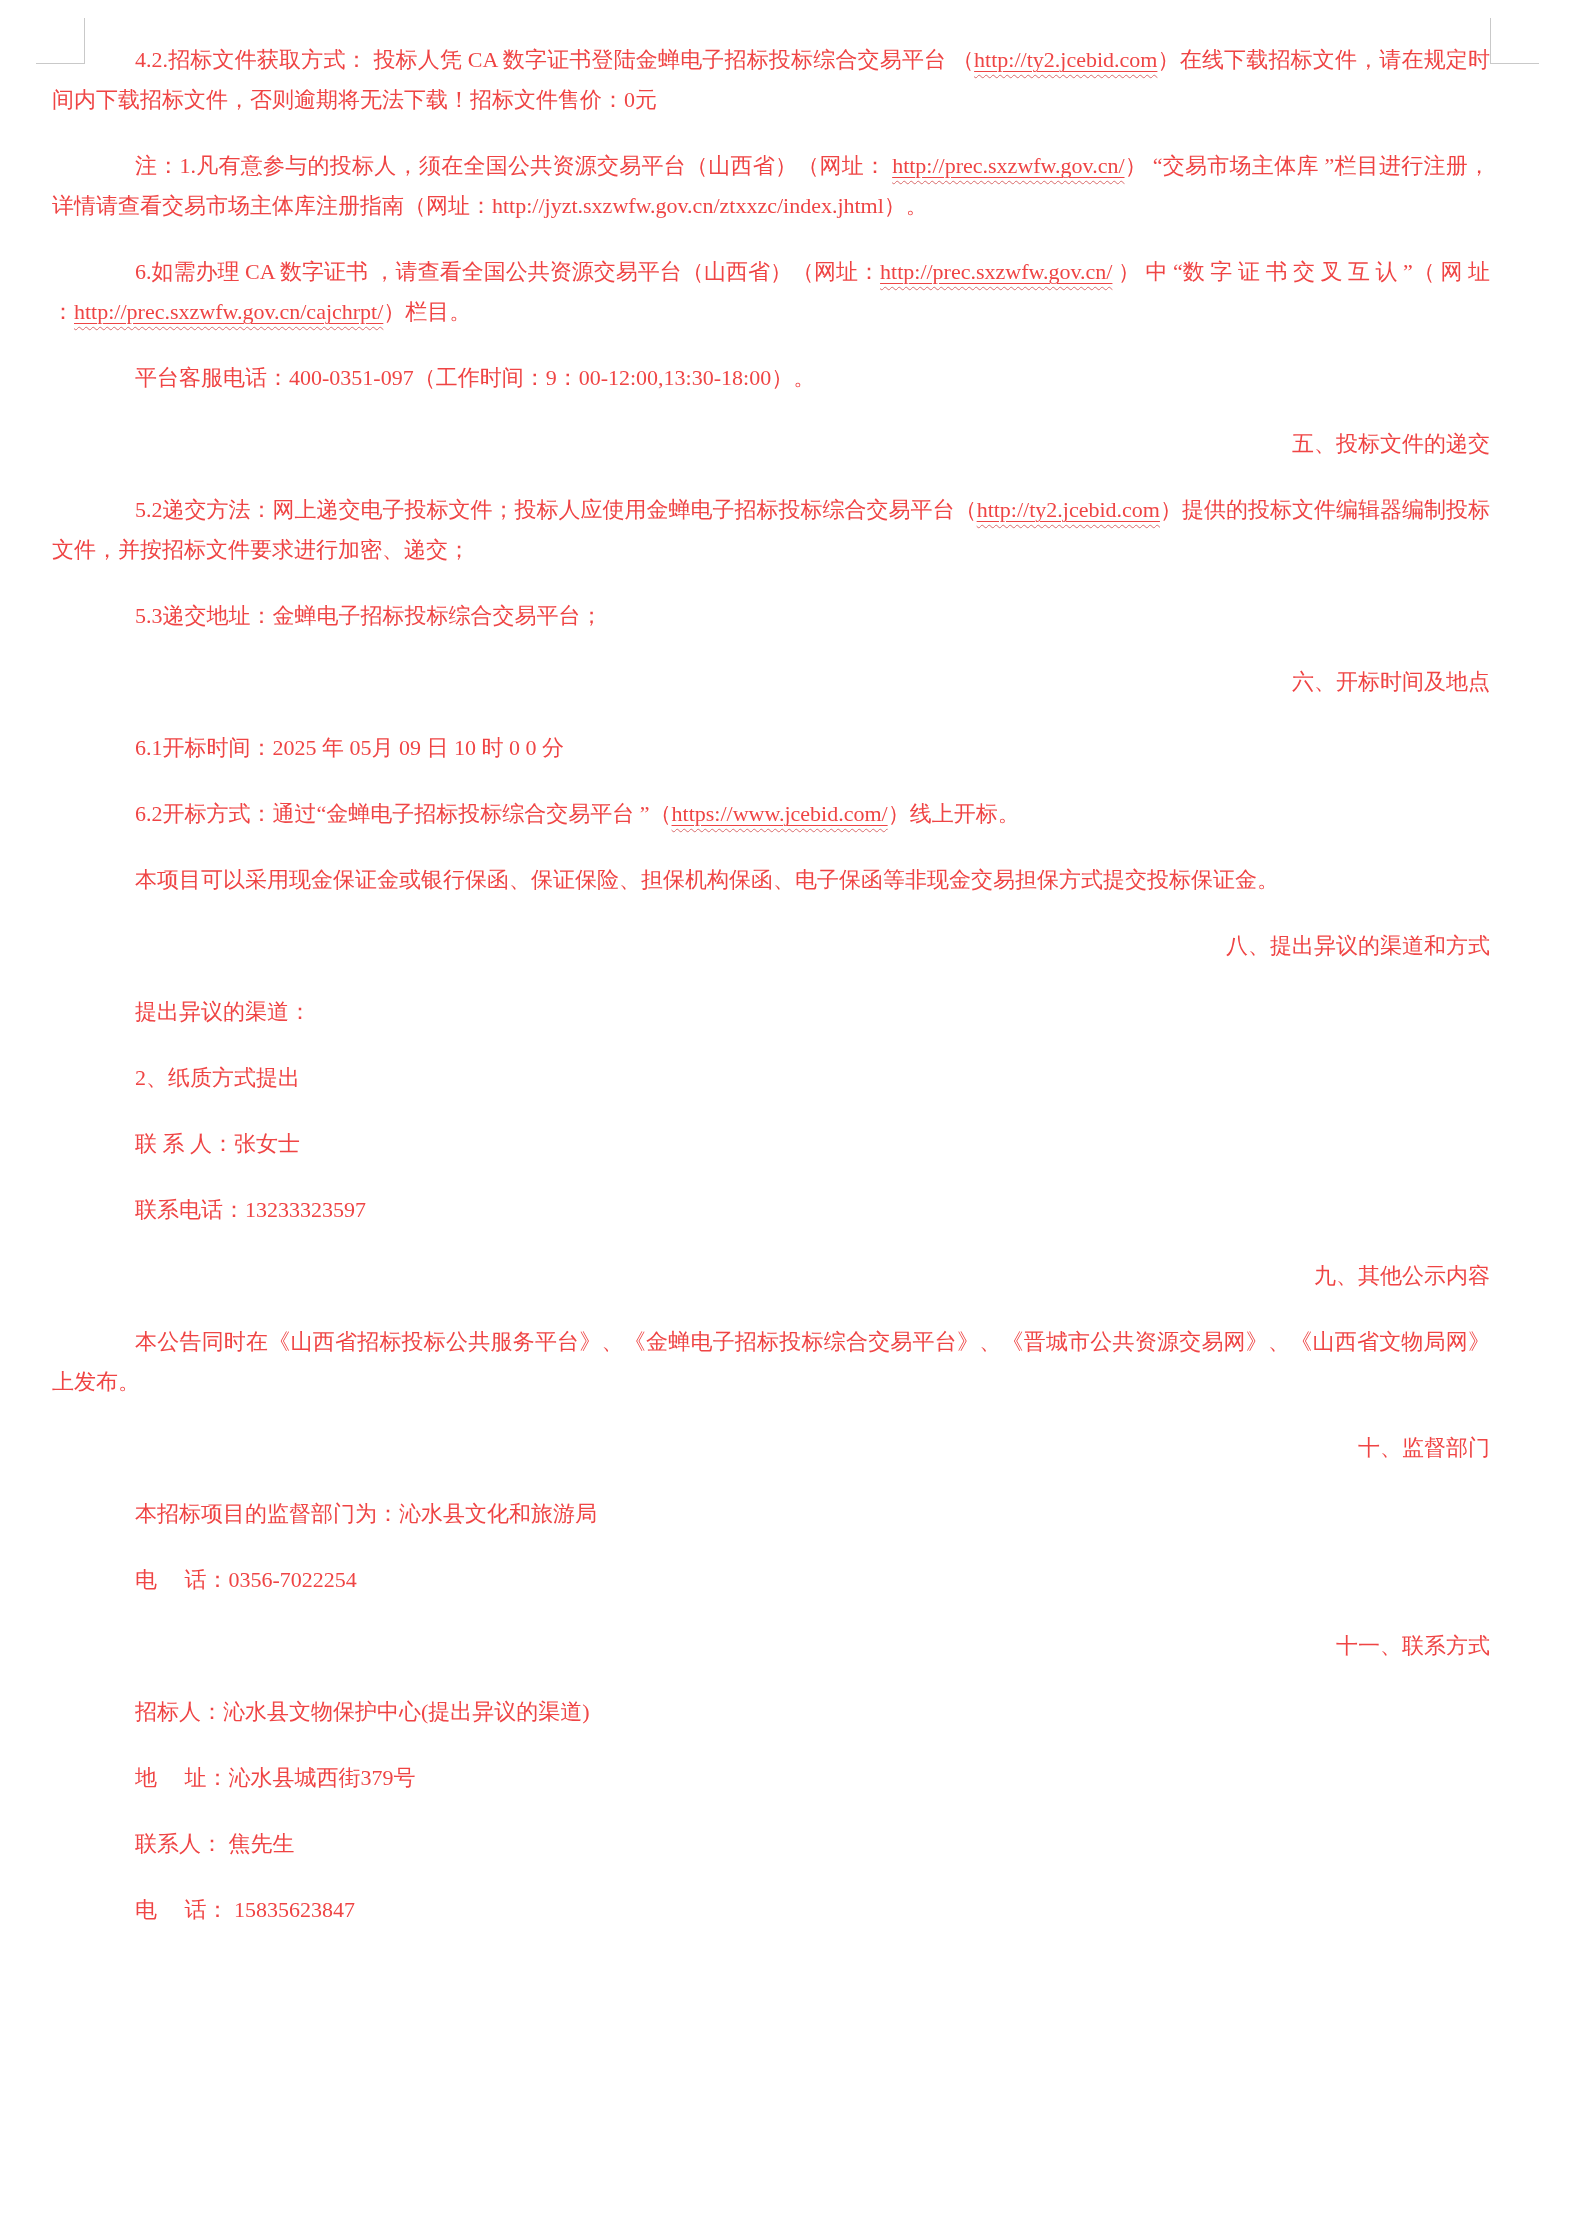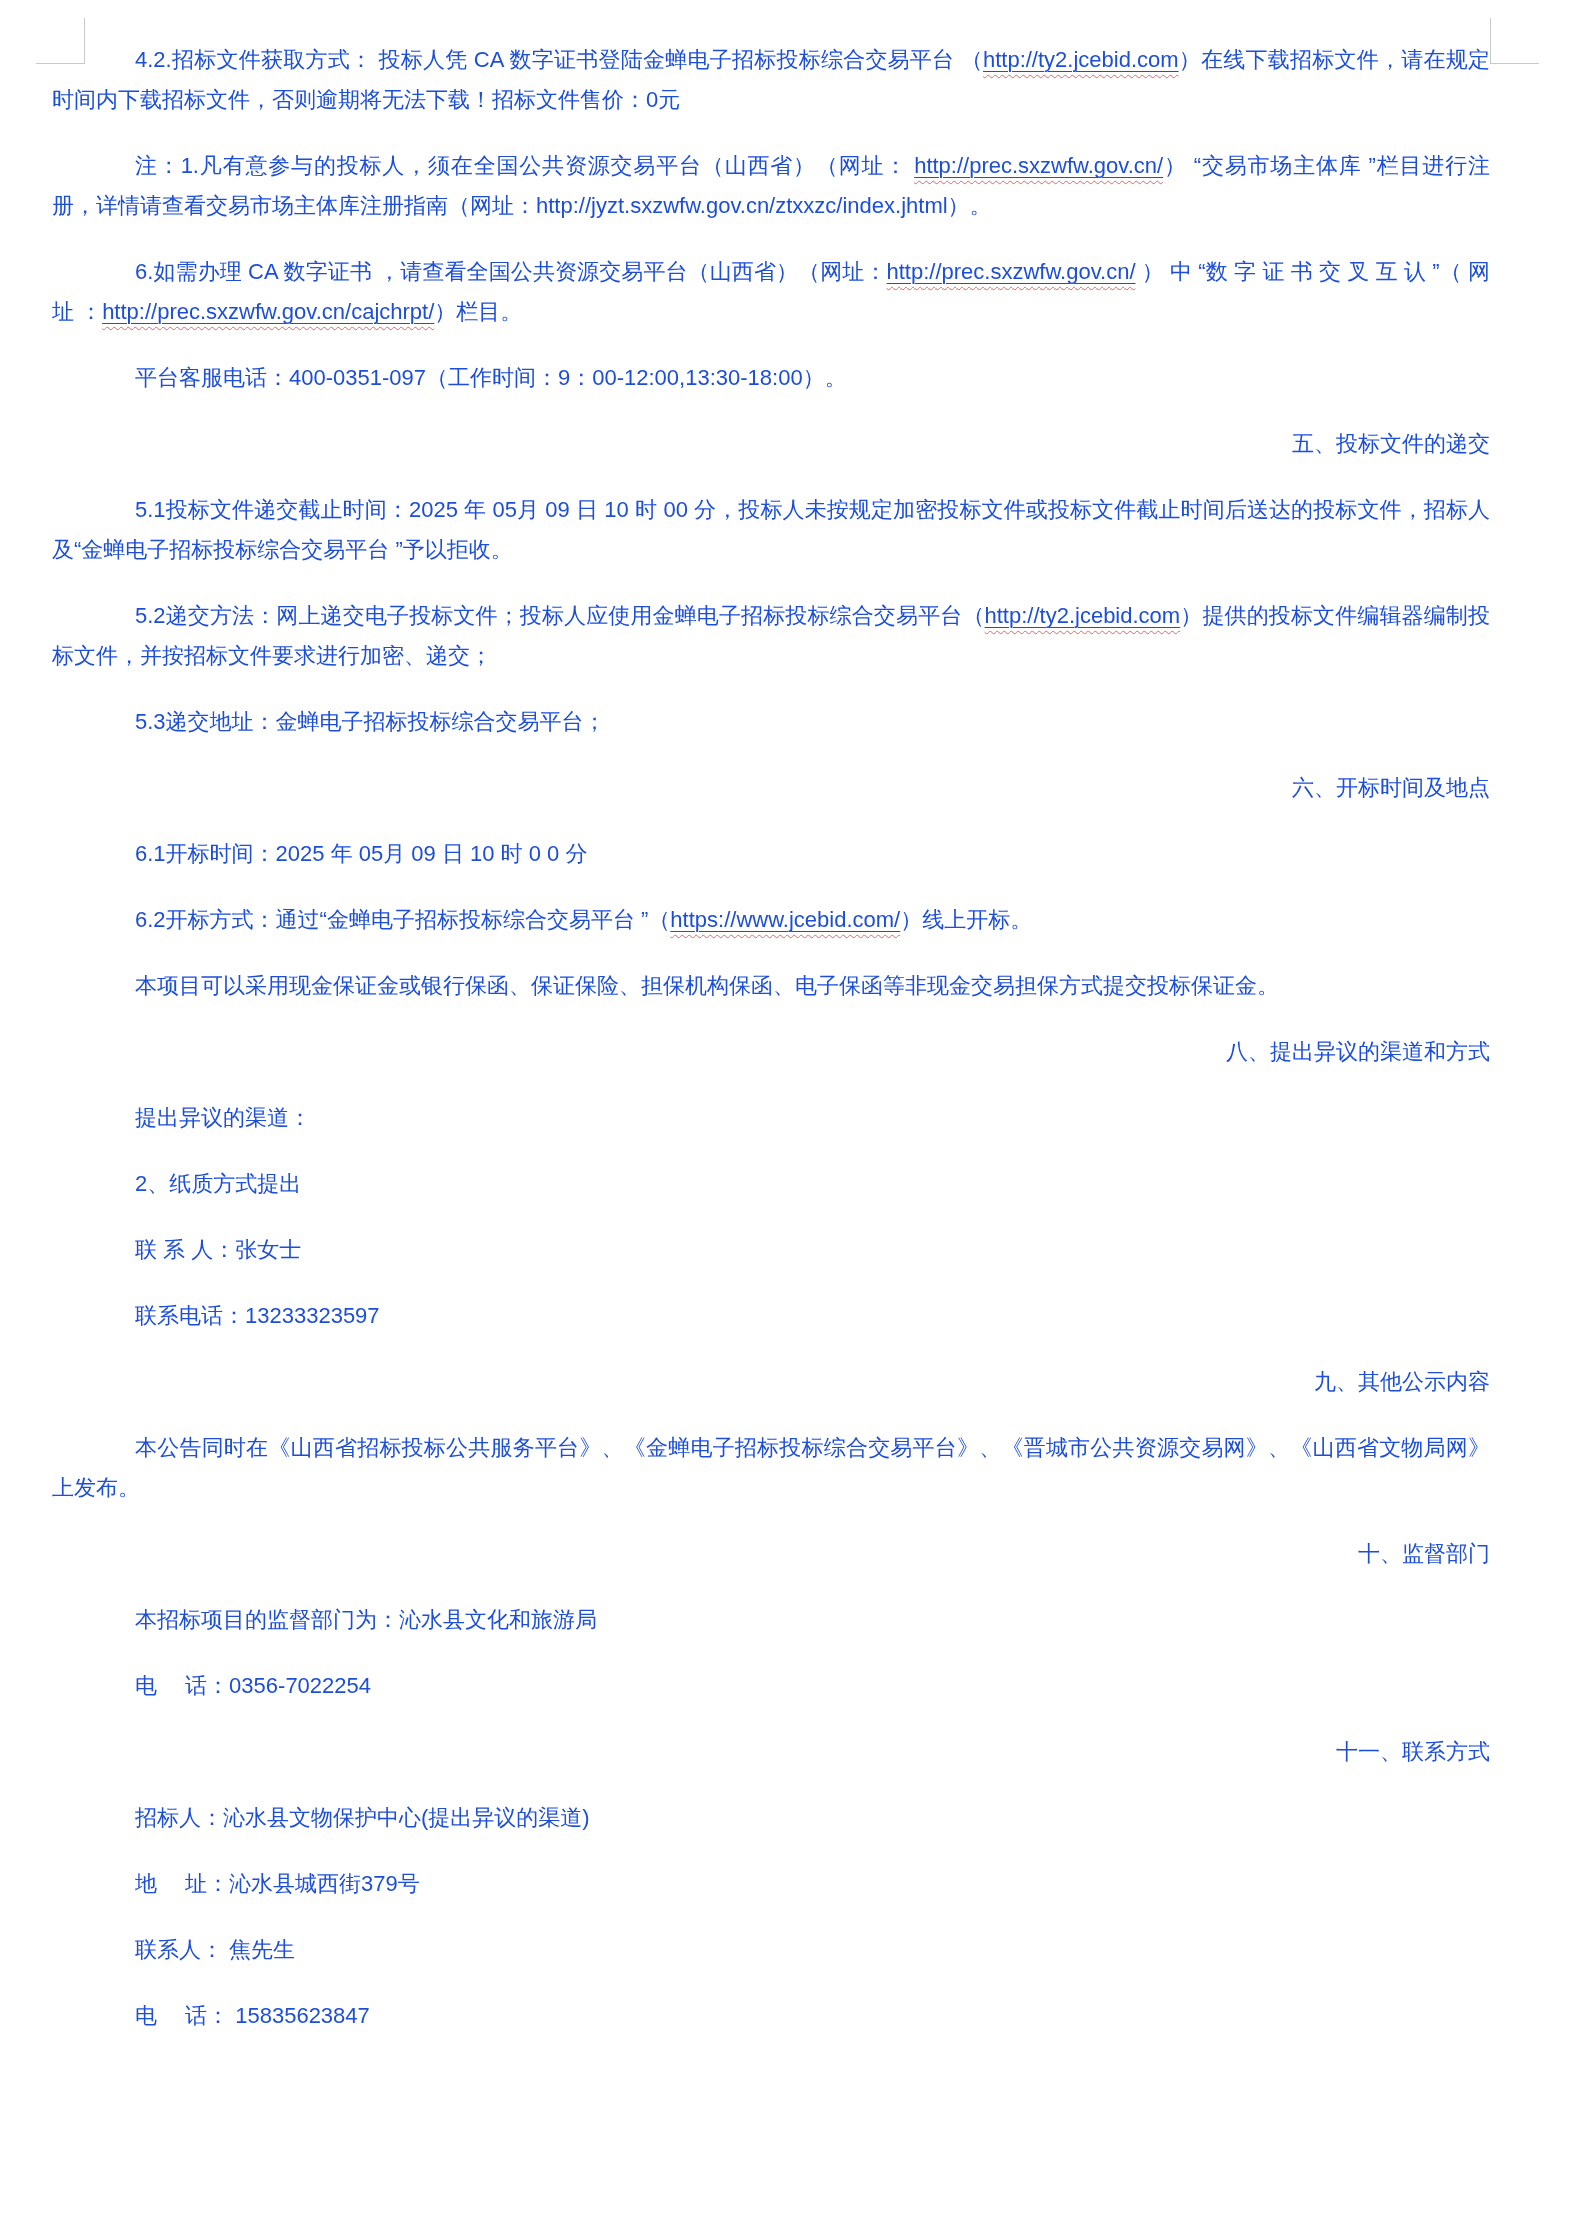--- a/index.html
+++ b/index.html
@@ -6,22 +6,22 @@
     margin: 0;
     padding: 0;
     background: #ffffff;
   }
   .page {
     position: relative;
     width: 1577px;
     height: 2238px;
     background: #ffffff;
     overflow: hidden;
-    font-family: Liberation Sans, sans-serif;
-    color: #1d4ed8;
+    font-family: Liberation Serif, serif;
+    color: #ef4444;
   }
   
   .crop-mark {
     position: absolute;
     top: 18px;
     width: 48px;
     height: 45px;
   }
   .crop-mark-left {
     left: 36px;
@@ -71,21 +71,20 @@
 
 <div class="page">
   <div class="crop-mark crop-mark-left"></div>
   <div class="crop-mark crop-mark-right"></div>
   <div class="doc-body">
       <p class="body"><span>4.2.招标文件获取方式：  投标人凭 CA 数字证书登陆金蝉电子招标投标综合交易平台 （</span><span class="url"><span class="wavy">http://ty2.jcebid.com</span></span><span>）在线下载招标文件，请在规定时间内下载招标文件，否则逾期将无法下载！招标文件售价：0元</span></p>
       <p class="body"><span>注：1.凡有意参与的投标人，须在全国公共资源交易平台（山西省）（网址： </span><span class="url"><span class="wavy">http://prec.sxzwfw.gov.cn/</span></span><span>） “交易市场主体库 ”栏目进行注册，详情请查看交易市场主体库注册指南（网址：http://jyzt.sxzwfw.gov.cn/ztxxzc/index.jhtml）。</span></p>
       <p class="body"><span>6.如需办理 CA 数字证书 ，请查看全国公共资源交易平台（山西省）（网址：</span><span class="url"><span class="wavy">http://prec.sxzwfw.gov.cn/</span></span><span> ） 中 “数 字 证 书 交 叉 互 认 ”（ 网 址 ：</span><span class="url"><span class="wavy">http://prec.sxzwfw.gov.cn/cajchrpt/</span></span><span>）栏目。</span></p>
       <p class="body"><span>平台客服电话：400-0351-097（工作时间：9：00-12:00,13:30-18:00）。</span></p>
       <p class="heading"><span>五、投标文件的递交</span></p>
-      <p class="body"><span>5.1投标文件递交截止时间：2025 年 05月 09  日 10 时   00 分，投标人未按规定加密投标文件或投标文件截止时间后送达的投标文件，招标人及“金蝉电子招标投标综合交易平台 ”予以拒收。</span></p>
       <p class="body"><span>5.2递交方法：网上递交电子投标文件；投标人应使用金蝉电子招标投标综合交易平台（</span><span class="url"><span class="wavy">http://ty2.jcebid.com</span></span><span>）提供的投标文件编辑器编制投标文件，并按招标文件要求进行加密、递交；</span></p>
       <p class="body"><span>5.3递交地址：金蝉电子招标投标综合交易平台；</span></p>
       <p class="heading"><span>六、开标时间及地点</span></p>
       <p class="body"><span>6.1开标时间：2025 年 05月 09 日 10 时 0 0 分</span></p>
       <p class="body"><span>6.2开标方式：通过“金蝉电子招标投标综合交易平台 ”（</span><span class="url"><span class="wavy">https://www.jcebid.com/</span></span><span>）线上开标。</span></p>
       <p class="body"><span>本项目可以采用现金保证金或银行保函、保证保险、担保机构保函、电子保函等非现金交易担保方式提交投标保证金。</span></p>
       <p class="heading"><span>八、提出异议的渠道和方式</span></p>
       <p class="body"><span>提出异议的渠道：</span></p>
       <p class="body"><span>2、纸质方式提出</span></p>
       <p class="body"><span>联 系 人：张女士</span></p>

